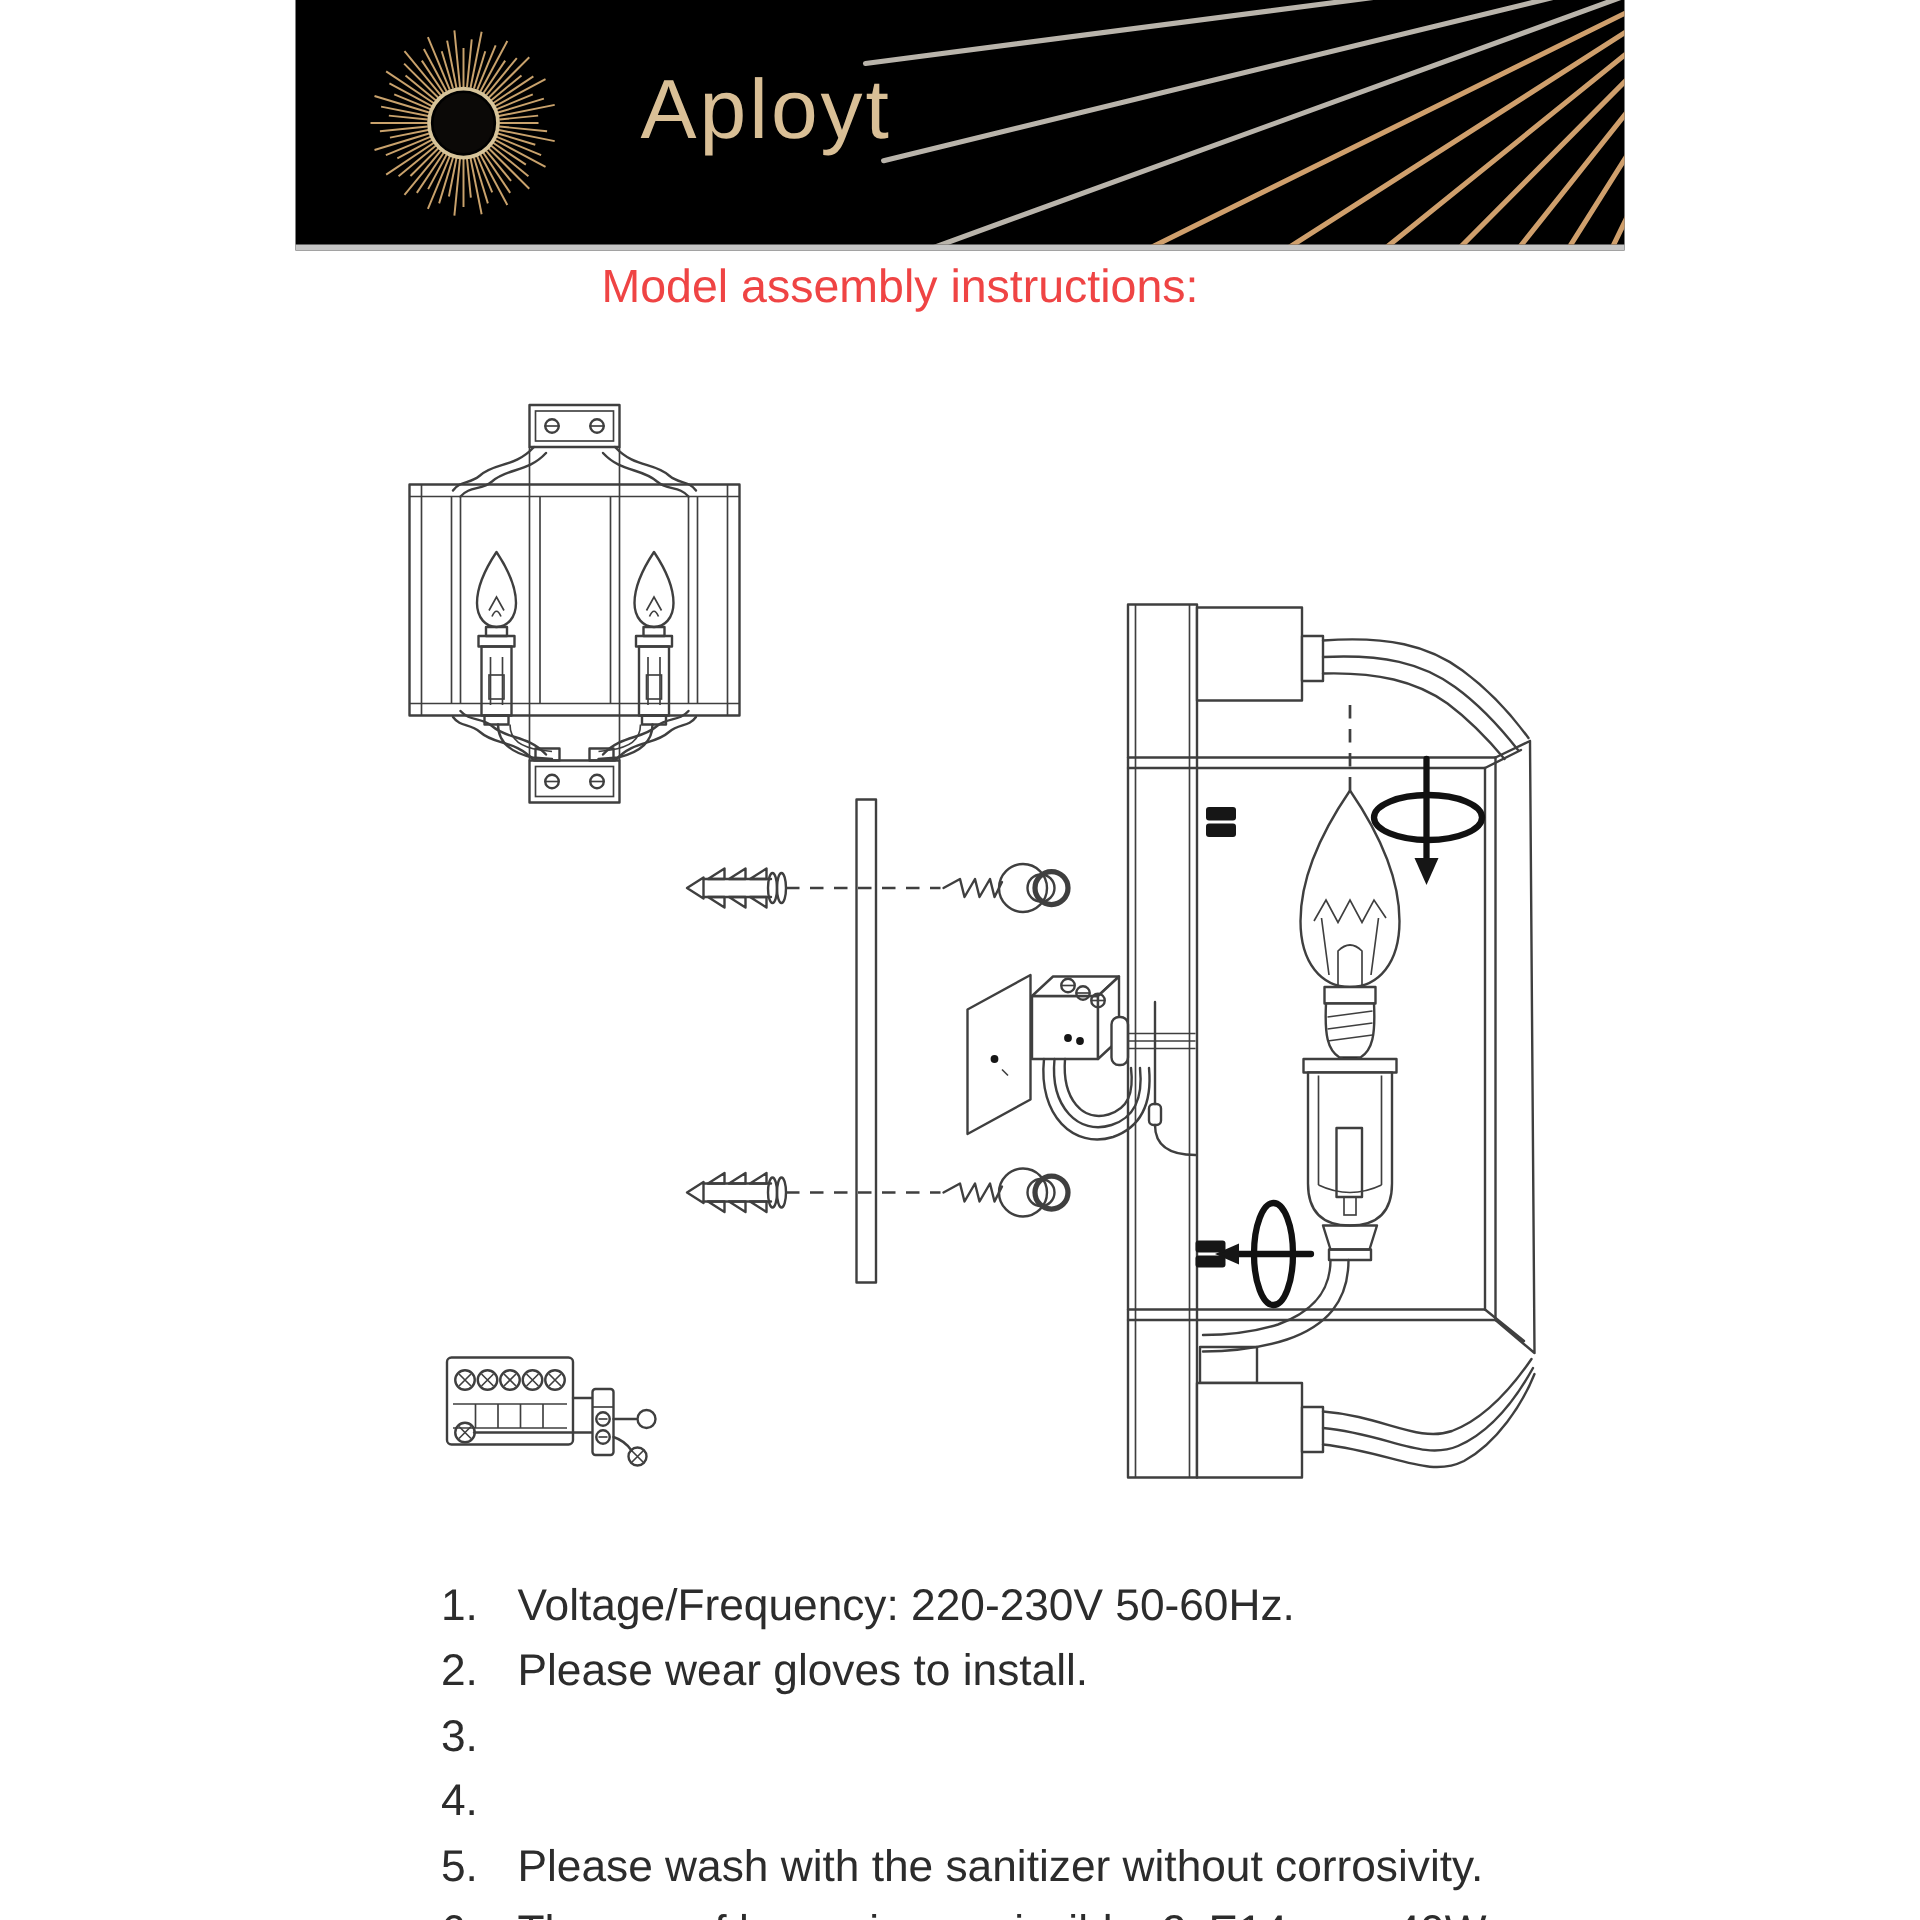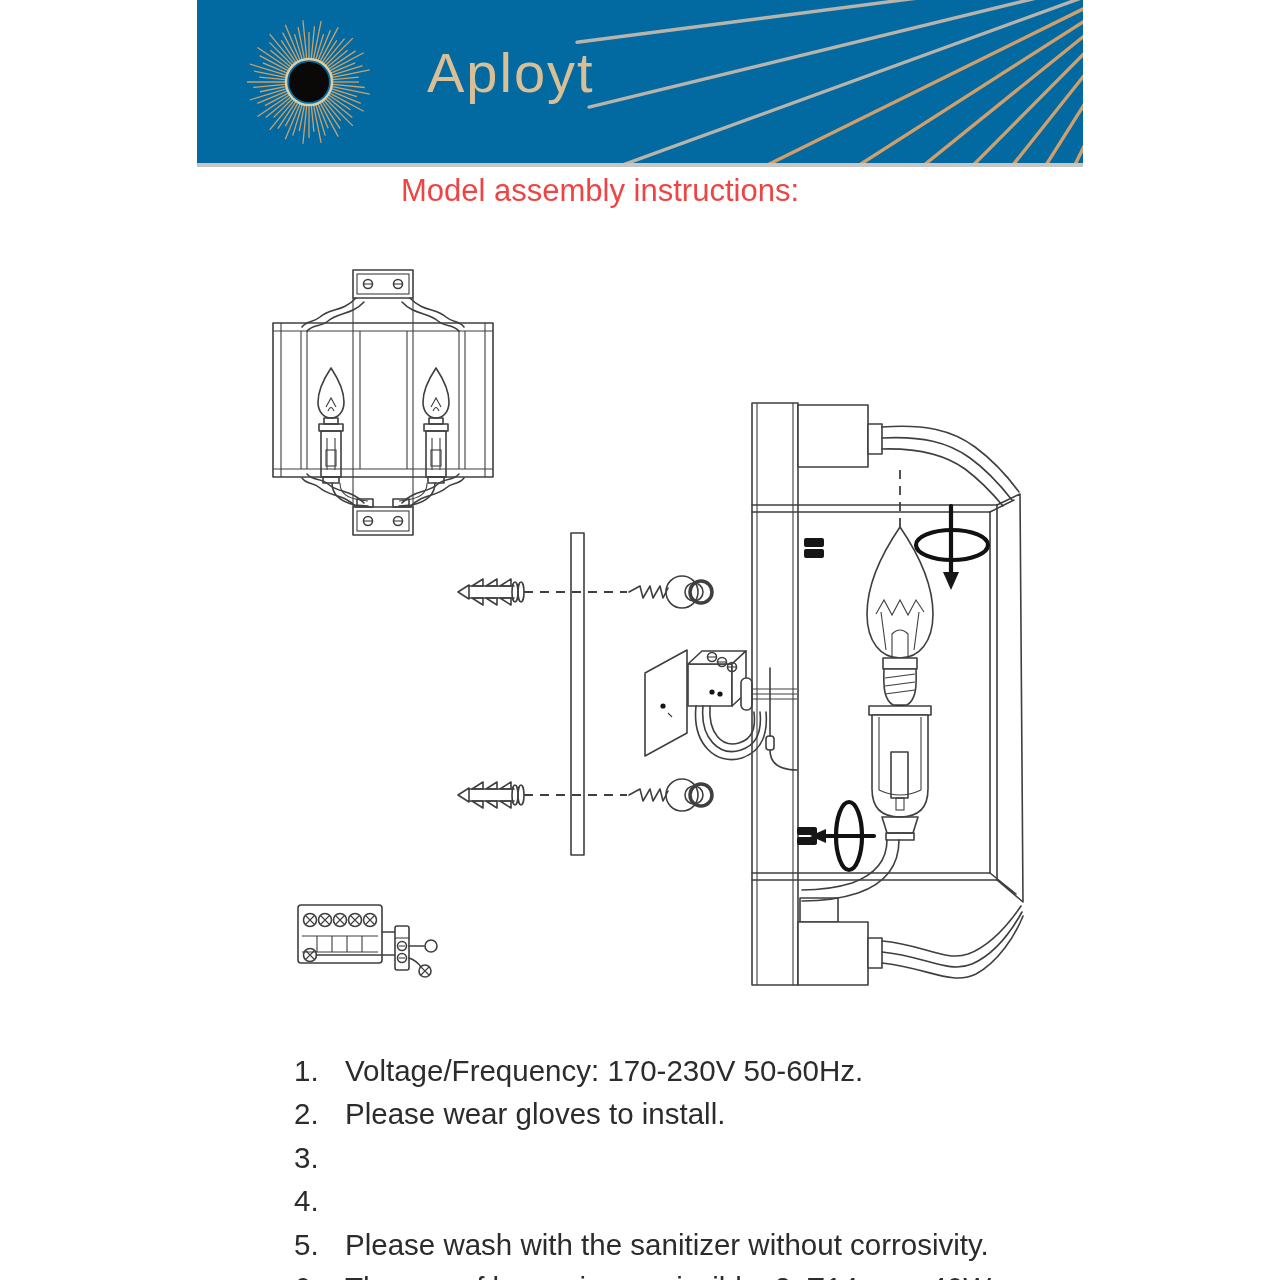--- a/index.html
+++ b/index.html
@@ -4,21 +4,21 @@
 <style>
   html,body { margin:0; padding:0; }
   body {
     width:1280px; height:1280px; position:relative; background:#ffffff;
     font-family:"Liberation Sans", sans-serif; overflow:hidden;
   }
 
   
   .banner {
     position:absolute; left:197px; top:0; width:886px; height:163px;
-    background:#0369a1; border-bottom:4px solid #c6c6c6;
+    background:#000000; border-bottom:4px solid #c6c6c6;
   }
   .banner svg { position:absolute; left:0; top:0; }
   .brand {
     position:absolute; left:230px; top:40px;
     font-size:56px; font-weight:400; letter-spacing:2px; color:#d9bf96;
   }
 
   
   .title-block {
     position:absolute; left:0; top:170px; width:1200px;
@@ -331,21 +331,21 @@
     <circle class="ln" cx="431" cy="946" r="6"></circle>
     <path class="ln" d="M 409,958 C 415,960 419,964 421,967"></path>
     <circle class="ln" cx="425" cy="971" r="6"></circle>
       <path class="thin" d="M 421,967 L 429,975 M 429,967 L 421,975"></path>
   </g>
 </svg>
 
 <ol class="instructions">
   <li class="inst-row">
     <span class="inst-num">1.</span>
-    <span class="inst-txt">Voltage/Frequency: 170-230V 50-60Hz.</span>
+    <span class="inst-txt">Voltage/Frequency: 220-230V 50-60Hz.</span>
   </li>
   <li class="inst-row">
     <span class="inst-num">2.</span>
     <span class="inst-txt">Please wear gloves to install.</span>
   </li>
   <li class="inst-row">
     <span class="inst-num">3.</span>
   </li>
   <li class="inst-row">
     <span class="inst-num">4.</span>

